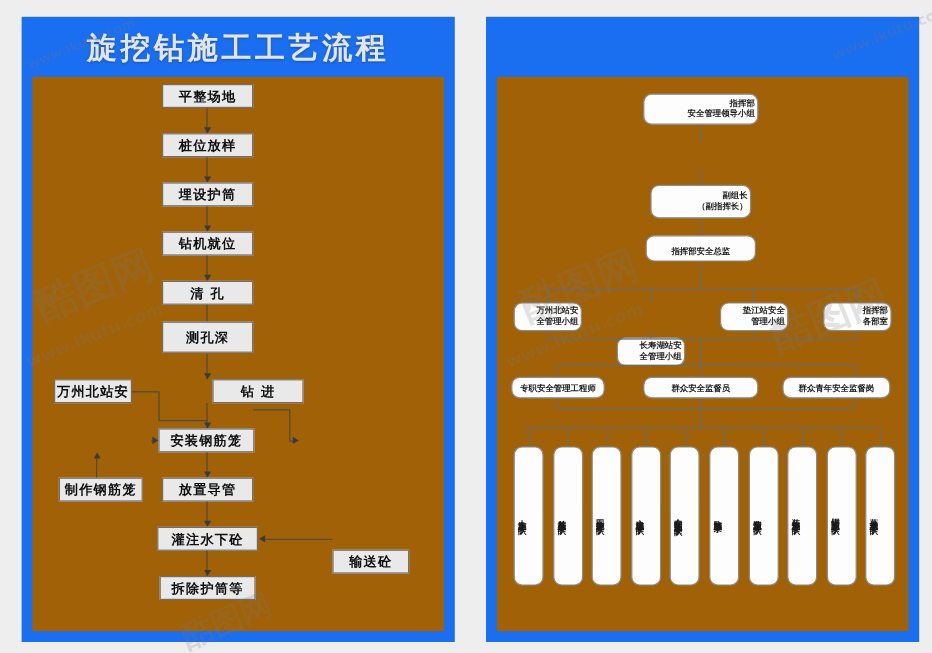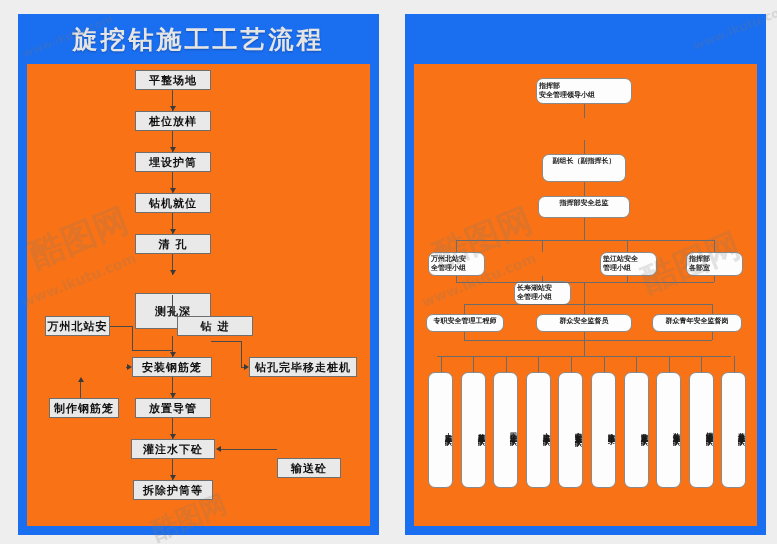--- a/index.html
+++ b/index.html
@@ -16,21 +16,21 @@
 
   .panel-title{
     position:absolute;left:0;top:0;width:100%;height:50px;
     display:flex;align-items:center;justify-content:center;
     color:#e5e5e5;font-size:25px;font-weight:bold;letter-spacing:3px;
     text-shadow:0 1px 2px rgba(0,0,0,.25);
     font-family:"DejaVu Sans","Liberation Sans",sans-serif;
   }
   .panel-body{
     position:absolute;left:9px;top:50px;right:9px;bottom:9px;
-    background:#f97316;overflow:hidden;
+    background:#a16207;overflow:hidden;
   }
 
   
   .fbox{
     position:absolute;box-sizing:border-box;
     background:#e9e9e9;border:1px solid #6e6e6e;
     display:flex;align-items:center;justify-content:center;
     font-size:11px;font-weight:bold;color:#101010;line-height:1;
     letter-spacing:1px;white-space:nowrap;
     font-family:"DejaVu Sans","Liberation Sans",sans-serif;
@@ -48,21 +48,21 @@
     border-top:3px solid transparent;border-bottom:3px solid transparent;
     border-right:5px solid #3a3a3a;}
   .arr-u{position:absolute;width:0;height:0;
     border-left:3px solid transparent;border-right:3px solid transparent;
     border-bottom:5px solid #3a3a3a;}
 
   
   .obox{
     position:absolute;box-sizing:border-box;
     background:#fdfdfd;border:1px solid #8a8a8a;border-radius:7px;
-    display:flex;align-items:flex-start;justify-content:center;text-align:center;
+    display:flex;align-items:flex-end;justify-content:center;text-align:center;
     font-size:7px;font-weight:bold;color:#1a1a1a;line-height:1.35;
     padding:2px;
     font-family:"DejaVu Sans","Liberation Sans",sans-serif;
   }
   .obox.vert{
     writing-mode:vertical-rl;text-orientation:upright;
     letter-spacing:1px;line-height:1.1;padding:4px 1px;
   }
   .oline-v{position:absolute;width:1px;background:#6b6b6b;}
   .oline-h{position:absolute;height:1px;background:#6b6b6b;}
@@ -94,39 +94,38 @@
       <div class="arr-d" style="left:143px;top:124px;"></div>
 
       <div class="fbox" style="left:108px;top:129px;width:76px;height:20px;">钻机就位</div>
       <div class="vline" style="left:145px;top:149px;height:21px;"></div>
       <div class="arr-d" style="left:143px;top:165px;"></div>
 
       <div class="fbox" style="left:108px;top:170px;width:76px;height:20px;">清 孔</div>
       <div class="vline" style="left:145px;top:190px;height:21px;"></div>
       <div class="arr-d" style="left:143px;top:206px;"></div>
 
-      <div class="fbox" style="left:108px;top:229px;width:76px;height:36px;">测孔深</div>
+      <div class="fbox" style="left:108px;top:204px;width:76px;height:26px;">测孔深</div>
       <div class="vline" style="left:145px;top:231px;height:21px;"></div>
       <div class="arr-d" style="left:143px;top:247px;"></div>
 
       <div class="fbox" style="left:108px;top:252px;width:76px;height:20px;margin-left:42px;">钻 进</div>
       <div class="fbox" style="left:18px;top:252px;width:65px;height:20px;">万州北站安</div>
 
       <div class="hline" style="left:83px;top:262px;width:22px;"></div>
       <div class="vline" style="left:105px;top:262px;height:24px;"></div>
       <div class="hline" style="left:105px;top:286px;width:41px;"></div>
 
       <div class="vline" style="left:145px;top:272px;height:21px;"></div>
       <div class="arr-d" style="left:143px;top:288px;"></div>
 
       <div class="fbox" style="left:105px;top:293px;width:80px;height:20px;">安装钢筋笼</div>
       <div class="hline" style="left:99px;top:303px;width:2px;"></div>
       <div class="arr-r" style="left:100px;top:300px;"></div>
 
-      <div class="fbox" style="left:222px;top:293px;width:108px;height:20px;">钻孔完毕移走桩机</div>
 
       <div class="hline" style="left:184px;top:277px;width:30px;"></div>
       <div class="vline" style="left:214px;top:277px;height:26px;"></div>
       <div class="hline" style="left:214px;top:303px;width:5px;"></div>
       <div class="arr-r" style="left:217px;top:300px;"></div>
 
       <div class="fbox" style="left:22px;top:334px;width:70px;height:20px;">制作钢筋笼</div>
       <div class="vline" style="left:53px;top:318px;height:16px;"></div>
       <div class="arr-u" style="left:51px;top:313px;"></div>
 
@@ -152,21 +151,21 @@
     <div class="panel-body">
 
       <div class="obox" style="left:122px;top:14px;width:96px;height:26px;flex-direction:column;">
         <span>指挥部</span>
         <span>安全管理领导小组</span>
       </div>
       <div class="oline-v" style="left:170px;top:40px;height:14px;"></div>
 
       <div class="oline-v" style="left:170px;top:76px;height:14px;"></div>
 
-      <div class="obox" style="left:128px;top:90px;width:84px;height:28px;">
+      <div class="obox" style="left:128px;top:90px;width:84px;height:28px;flex-direction:column;">
         <span>副组长</span>
         <span>（副指挥长）</span>
       </div>
       <div class="oline-v" style="left:170px;top:118px;height:14px;"></div>
 
       <div class="obox" style="left:124px;top:132px;width:92px;height:22px;">指挥部安全总监</div>
       <div class="oline-v" style="left:170px;top:154px;height:22px;"></div>
 
       <div class="oline-h" style="left:42px;top:176px;width:258px;"></div>
       <div class="oline-v" style="left:42px;top:176px;height:12px;"></div>

